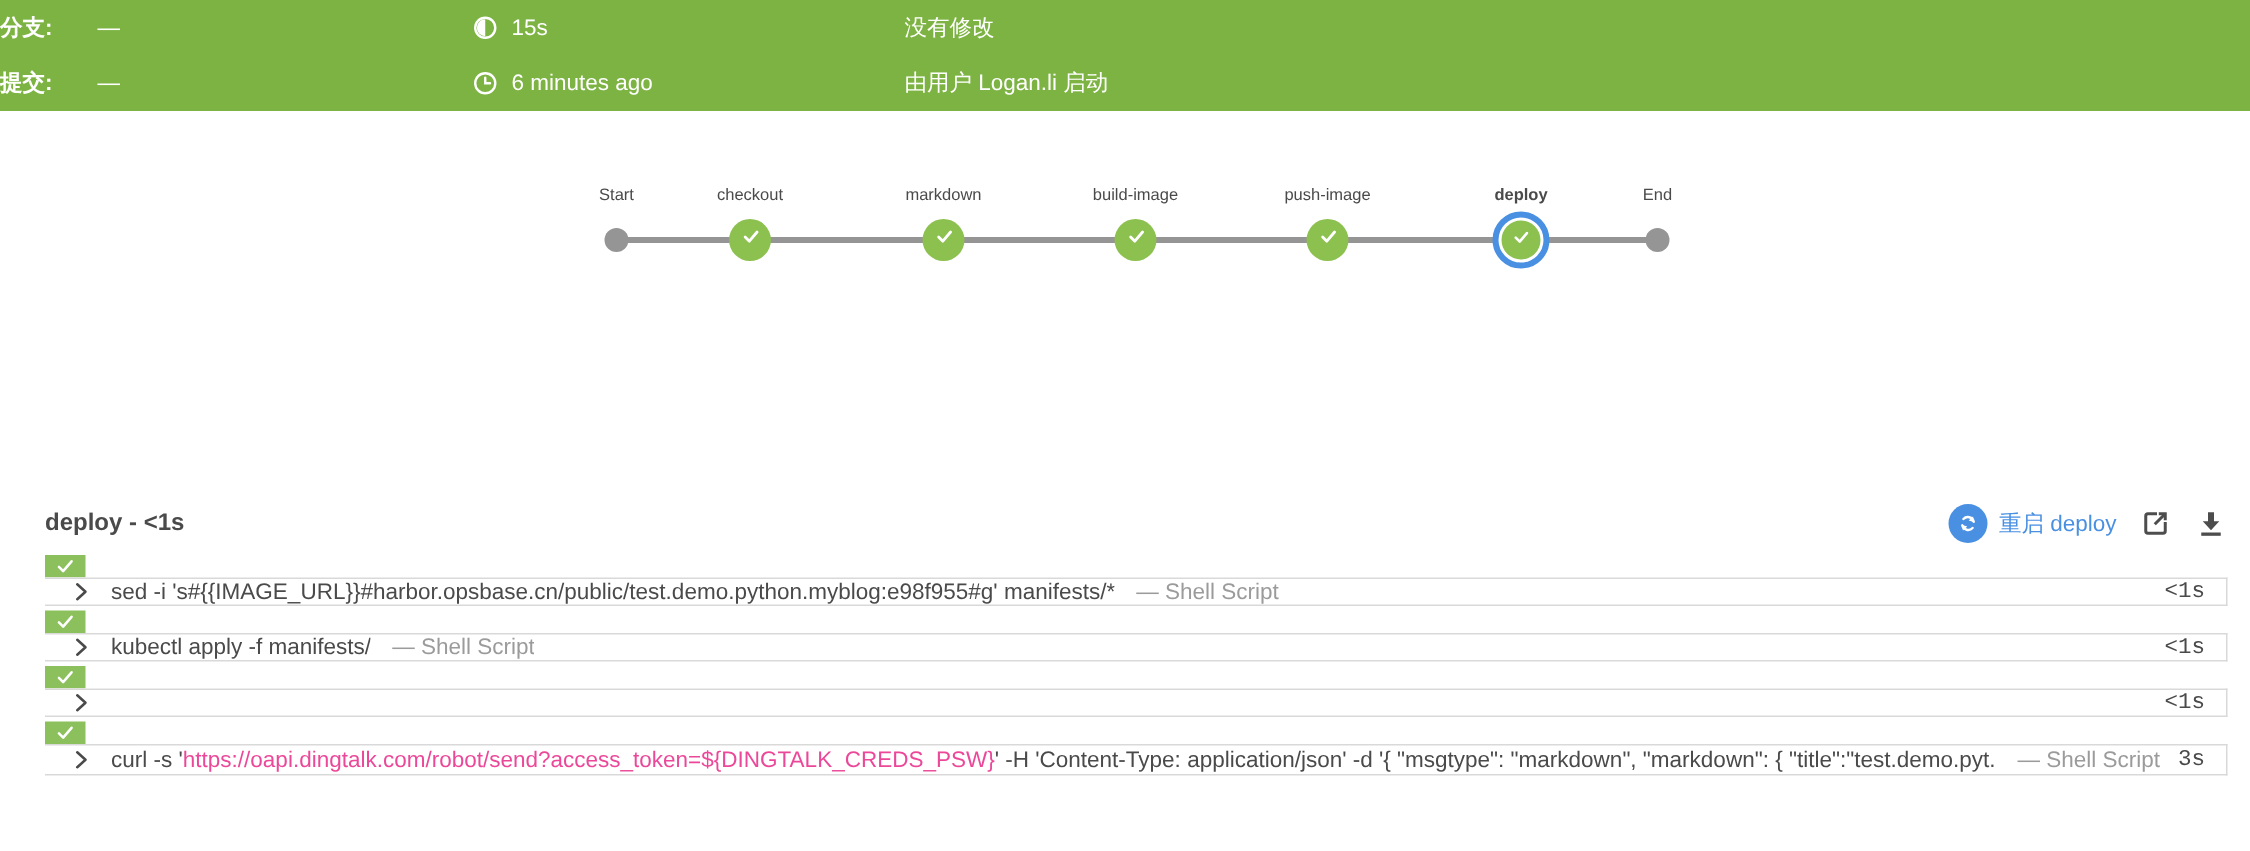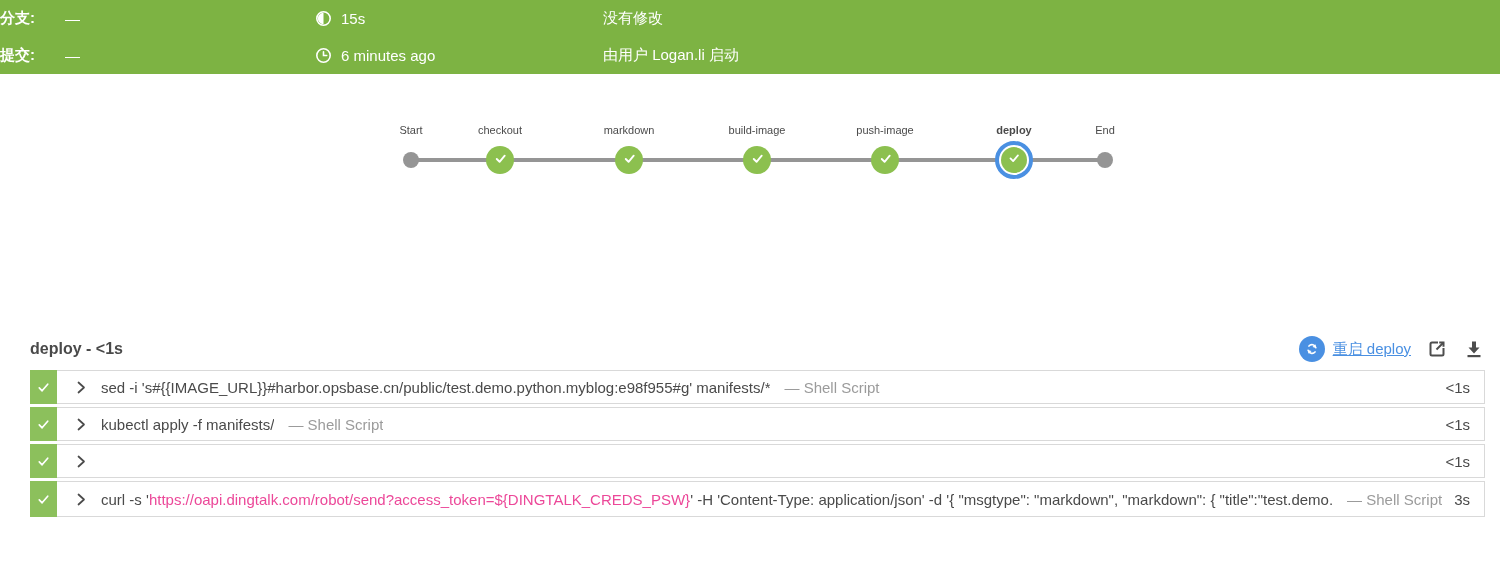--- a/index.html
+++ b/index.html
@@ -35,41 +35,41 @@
   .st6{left:1097px;top:152px;}
   .lb0{left:411px;} .lb1{left:500px;} .lb2{left:629px;} .lb3{left:757px;}
   .lb4{left:885px;} .lb5{left:1014px;} .lb6{left:1105px;}
 
   
   .section-header { position:absolute; top:334px; left:30px; width:1455px;
     display:flex; align-items:center; height:30px; }
   .section-title { font-size:16px; font-weight:bold; color:#4a4a4a; }
   .section-controls { margin-left:auto; display:flex; align-items:center; gap:15px; }
   .restart { display:flex; align-items:center; gap:8px; cursor:pointer; }
-  .restart-link { color:#4a90e2; font-size:15px; text-decoration:underline; }
+  .restart-link { color:#4a90e2; font-size:15px; }
   .restart-circle { width:26px; height:26px; border-radius:50%; background:#4a90e2;
     display:flex; align-items:center; justify-content:center; }
   .icon-btn { display:flex; align-items:center; cursor:pointer; }
 
   
   .steps { position:absolute; top:370px; left:30px; width:1455px; }
-  .step-row { display:flex; align-items:stretch; height:34px; margin-bottom:3px; }
+  .step-row { display:flex; align-items:stretch; height:34px; margin-bottom:3px;flex-direction:column; }
   .step-row.tall { height:36px; }
   .step-stripe { width:27px; background:#8cc05c; display:flex; align-items:center;
     justify-content:center; flex:none; }
   .step-body { flex:1; min-width:0; display:flex; align-items:center;
     background:#fff; border:1px solid #d9d9d9; border-left:none;
     padding:0 14px 0 20px; font-size:15px; }
   .chevron { margin-right:15px; display:flex; align-items:center; flex:none; }
   .cmd-group { display:flex; align-items:baseline; min-width:0; overflow:hidden;
     white-space:nowrap; }
   .cmd { color:#4a4a4a; overflow:hidden; white-space:nowrap; }
   .cmd-url { color:#ec4899; }
   .type-label { color:#9b9b9b; margin-left:14px; white-space:nowrap; flex:none; }
-  .duration { margin-left:auto; padding-left:12px; color:#4a4a4a; flex:none; }
+  .duration { margin-left:auto; padding-left:12px; color:#4a4a4a; flex:none;font-family:Liberation Mono, monospace; }
 </style>
 </head>
 <body>
 
 <header class="run-header">
   <div class="rh-row">
     <span class="rh-label">分支:</span>
     <span class="rh-value">—</span>
     <span class="rh-mid">
       <span class="rh-icon">

